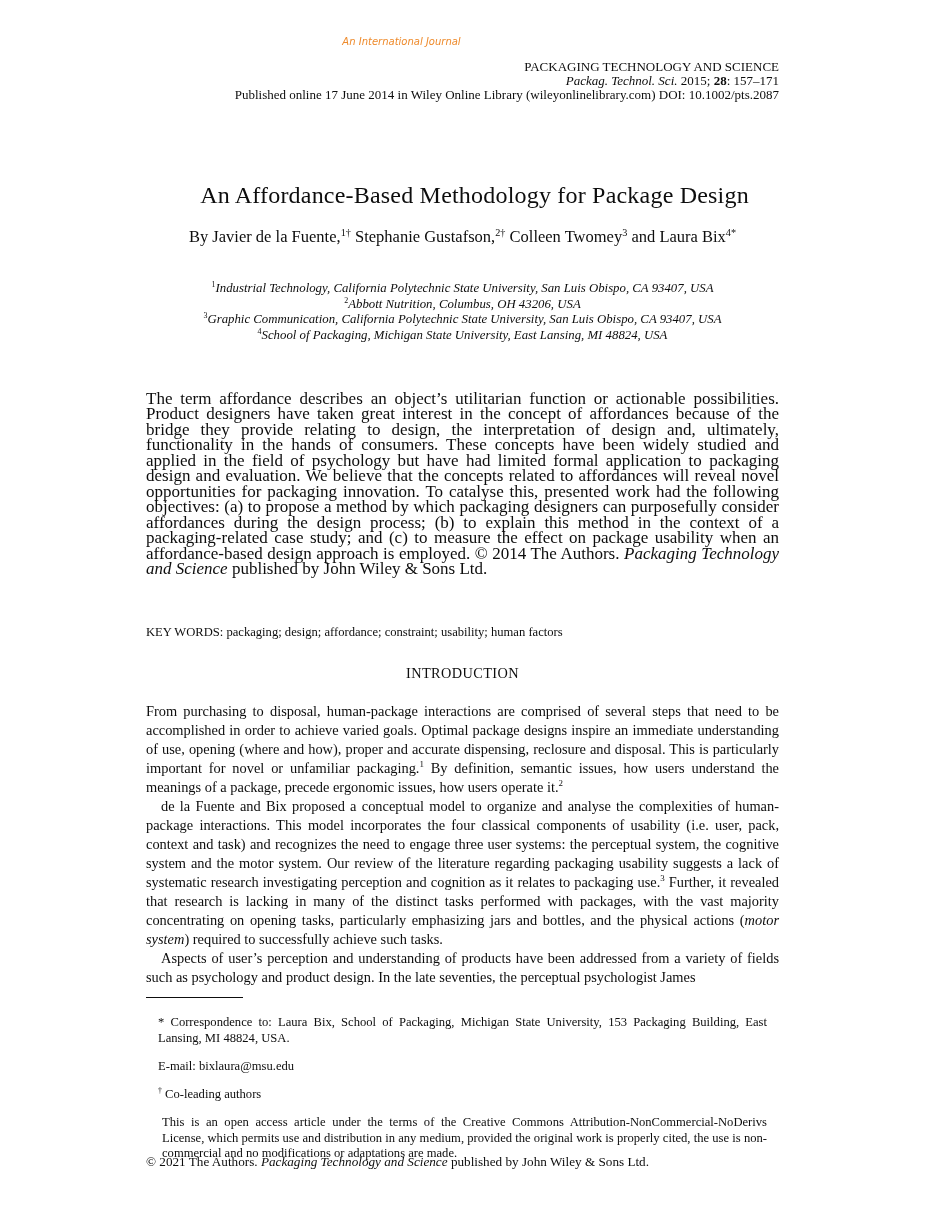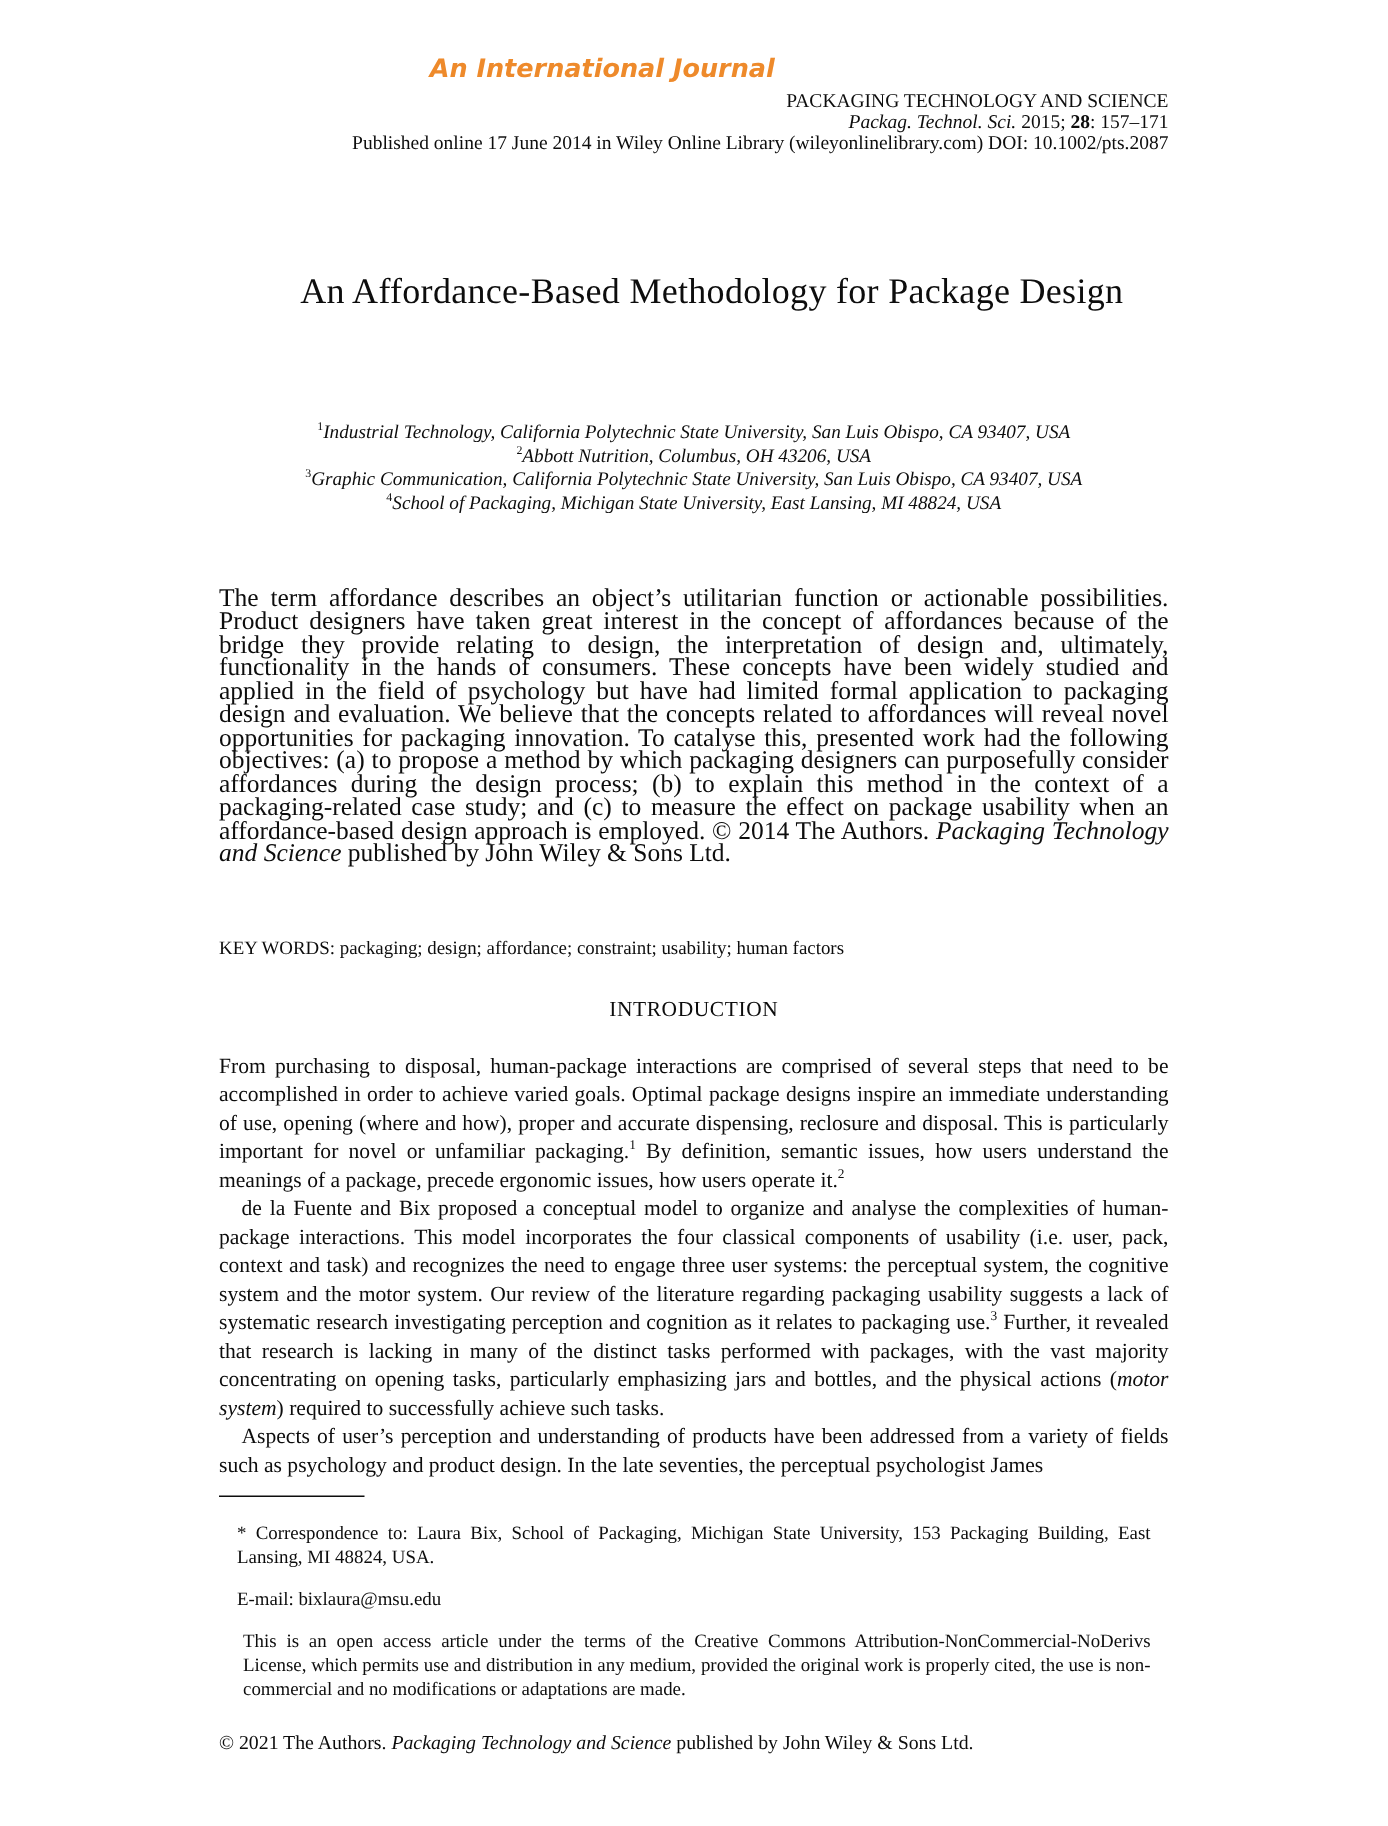--- a/index.html
+++ b/index.html
@@ -13,22 +13,22 @@
     overflow:hidden;
   }
   sup { font-size:0.62em; vertical-align:super; line-height:0; }
   i, .it { font-style:italic; }
   b { font-weight:bold; }
 
   .tagline {
     position:absolute; top:36px; left:0; width:803px;
     text-align:center;
     font-family:"DejaVu Sans", sans-serif;
-    font-style:italic; font-weight:bold;
-    font-size:17px;
+    font-style:italic; font-weight:normal;
+    font-size:10px;
   }
   .header-block {
     position:absolute; top:60px; left:146px; width:633px;
     text-align:right;
     font-size:13px; line-height:14.2px;
     white-space:nowrap;
   }
   .article-title {
     position:absolute; top:166px; left:0; width:925px;
     text-align:center;
@@ -98,20 +98,21 @@
   <div class="tagline" style="color: rgb(238, 138, 43);">An International Journal</div>
 
   <div class="header-block">
     <div>PACKAGING TECHNOLOGY AND SCIENCE</div>
     <div><i>Packag. Technol. Sci.</i><span> 2015; </span><b>28</b><span>: 157–171</span></div>
     <div>Published online 17 June 2014 in Wiley Online Library (wileyonlinelibrary.com) DOI: 10.1002/pts.2087</div>
   </div>
 
   <h1 class="article-title">An Affordance-Based Methodology for Package Design</h1>
 
+  <div class="authors-line"><span>By Javier de la Fuente,</span><sup>1†</sup><span> Stephanie Gustafson,</span><sup>2†</sup><span> Colleen Twomey</span><sup>3</sup><span> and Laura Bix</span><sup>4*</sup></div>
 
   <div class="affiliations">
     <div><sup>1</sup><span>Industrial Technology, California Polytechnic State University, San Luis Obispo, CA 93407, USA</span></div>
     <div><sup>2</sup><span>Abbott Nutrition, Columbus, OH 43206, USA</span></div>
     <div><sup>3</sup><span>Graphic Communication, California Polytechnic State University, San Luis Obispo, CA 93407, USA</span></div>
     <div><sup>4</sup><span>School of Packaging, Michigan State University, East Lansing, MI 48824, USA</span></div>
   </div>
 
   <div class="abstract"><span>The term affordance describes an object’s utilitarian function or actionable possibilities. Product designers have taken great interest in the concept of affordances because of the bridge they provide relating to design, the interpretation of design and, ultimately, functionality in the hands of consumers. These concepts have been widely studied and applied in the field of psychology but have had limited formal application to packaging design and evaluation. We believe that the concepts related to affordances will reveal novel opportunities for packaging innovation. To catalyse this, presented work had the following objectives: (a) to propose a method by which packaging designers can purposefully consider affordances during the design process; (b) to explain this method in the context of a packaging-related case study; and (c) to measure the effect on package usability when an affordance-based design approach is employed. © 2014 The Authors. </span><i>Packaging Technology and Science</i><span> published by John Wiley &amp; Sons Ltd.</span></div>
 
@@ -124,18 +125,19 @@
     <p><span>From purchasing to disposal, human-package interactions are comprised of several steps that need to be accomplished in order to achieve varied goals. Optimal package designs inspire an immediate understanding of use, opening (where and how), proper and accurate dispensing, reclosure and disposal. This is particularly important for novel or unfamiliar packaging.</span><sup>1</sup><span> By definition, semantic issues, how users understand the meanings of a package, precede ergonomic issues, how users operate it.</span><sup>2</sup></p>
     <p class="indent"><span>de la Fuente and Bix proposed a conceptual model to organize and analyse the complexities of human-package interactions. This model incorporates the four classical components of usability (i.e. user, pack, context and task) and recognizes the need to engage three user systems: the perceptual system, the cognitive system and the motor system. Our review of the literature regarding packaging usability suggests a lack of systematic research investigating perception and cognition as it relates to packaging use.</span><sup>3</sup><span> Further, it revealed that research is lacking in many of the distinct tasks performed with packages, with the vast majority concentrating on opening tasks, particularly emphasizing jars and bottles, and the physical actions (</span><i>motor system</i><span>) required to successfully achieve such tasks.</span></p>
     <p class="indent"><span>Aspects of user’s perception and understanding of products have been addressed from a variety of fields such as psychology and product design. In the late seventies, the perceptual psychologist James</span></p>
   </div>
 
   <hr class="foot-rule">
 
   <div class="footnotes">
     <p>* Correspondence to: Laura Bix, School of Packaging, Michigan State University, 153 Packaging Building, East Lansing, MI 48824, USA.</p>
     <p>E-mail: bixlaura@msu.edu</p>
+    <p><sup>†</sup><span> Co-leading authors</span></p>
     <p class="license">This is an open access article under the terms of the Creative Commons Attribution-NonCommercial-NoDerivs License, which permits use and distribution in any medium, provided the original work is properly cited, the use is non-commercial and no modifications or adaptations are made.</p>
   </div>
 
   <div class="page-footer"><span>© 2021 The Authors. </span><i>Packaging Technology and Science</i><span> published by John Wiley &amp; Sons Ltd.</span></div>
 
 </div>
 
 </body></html>

